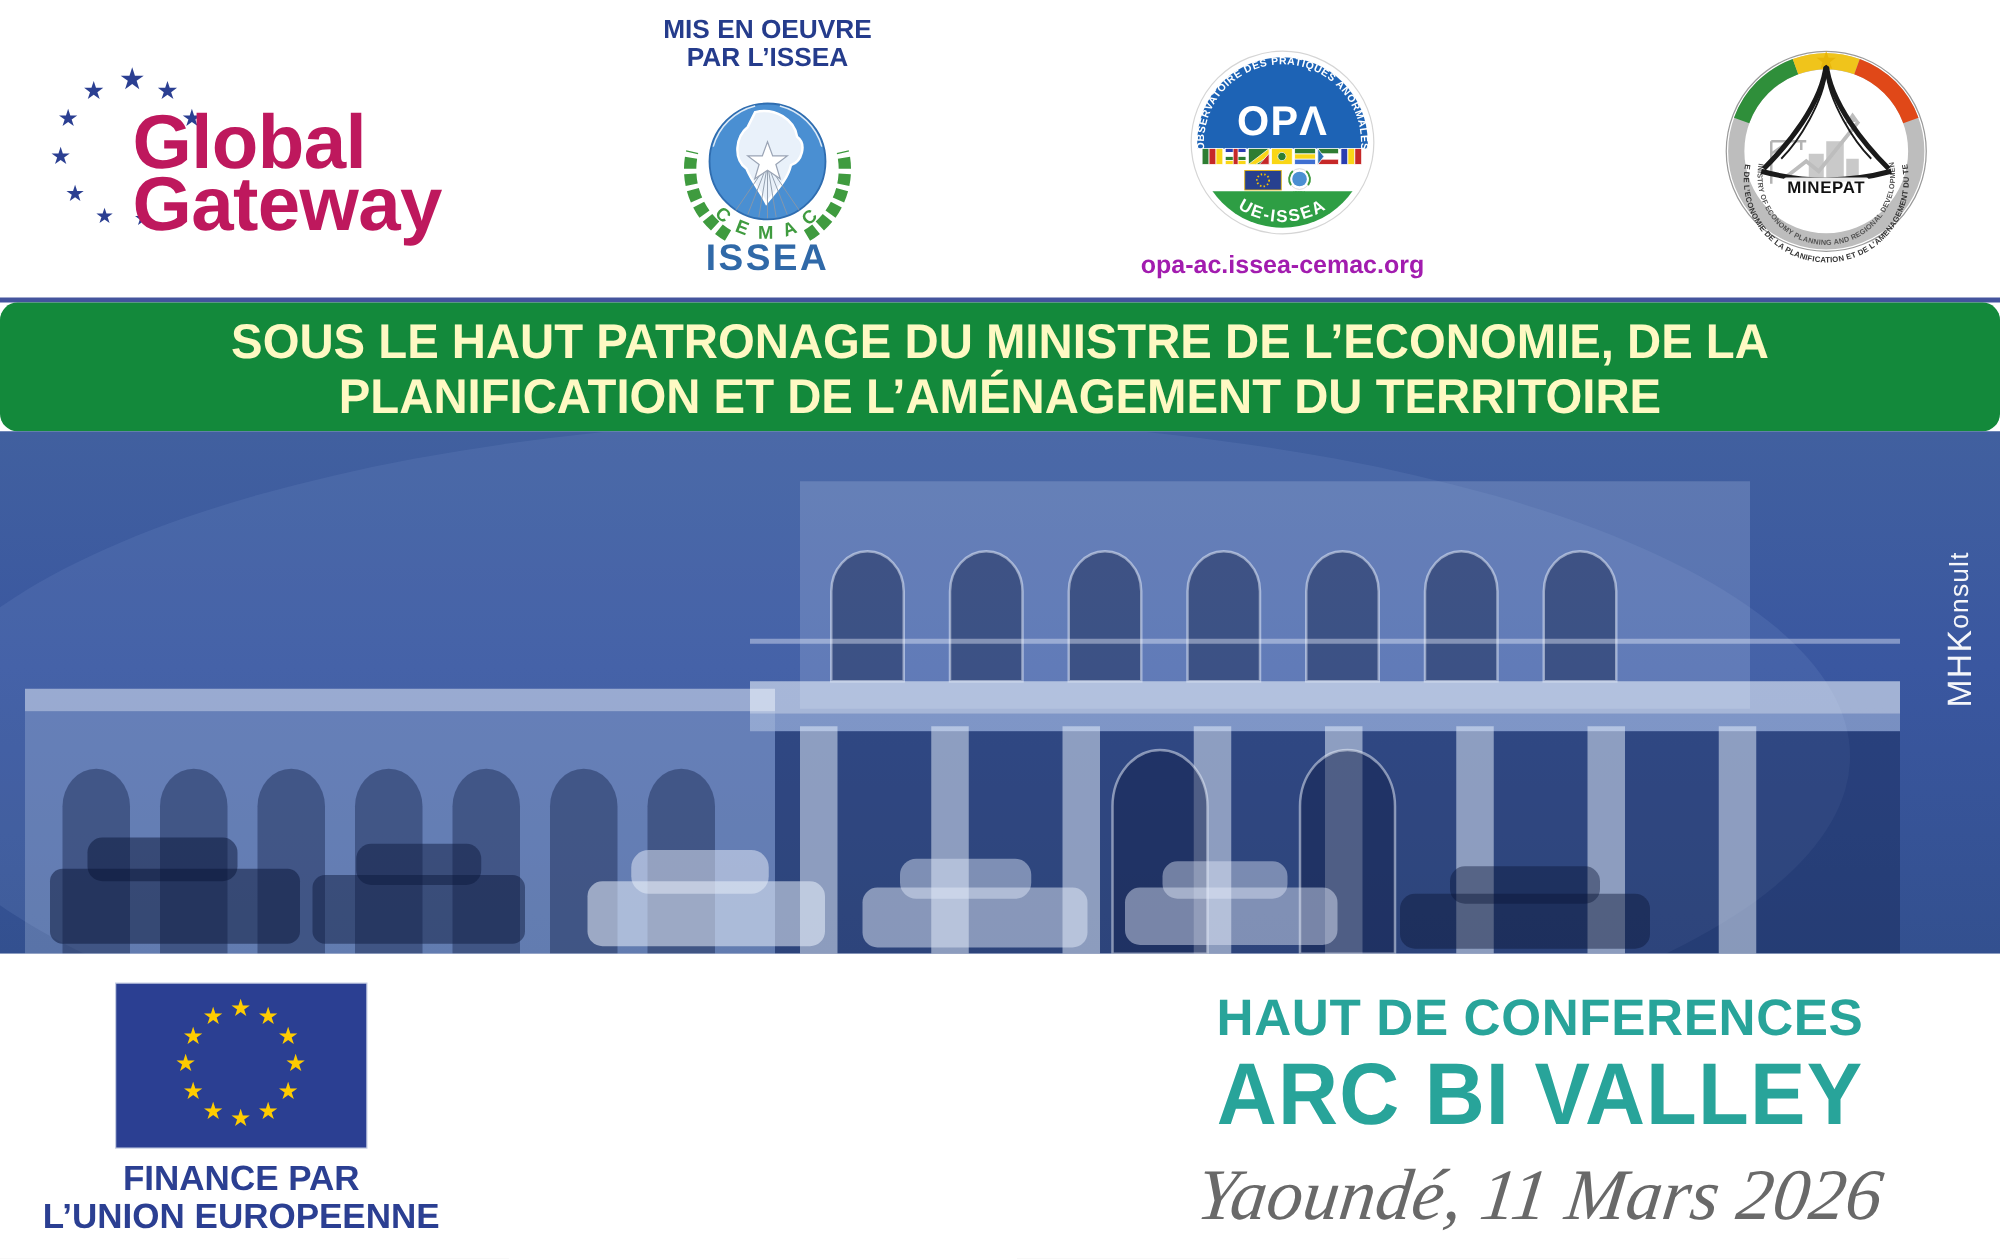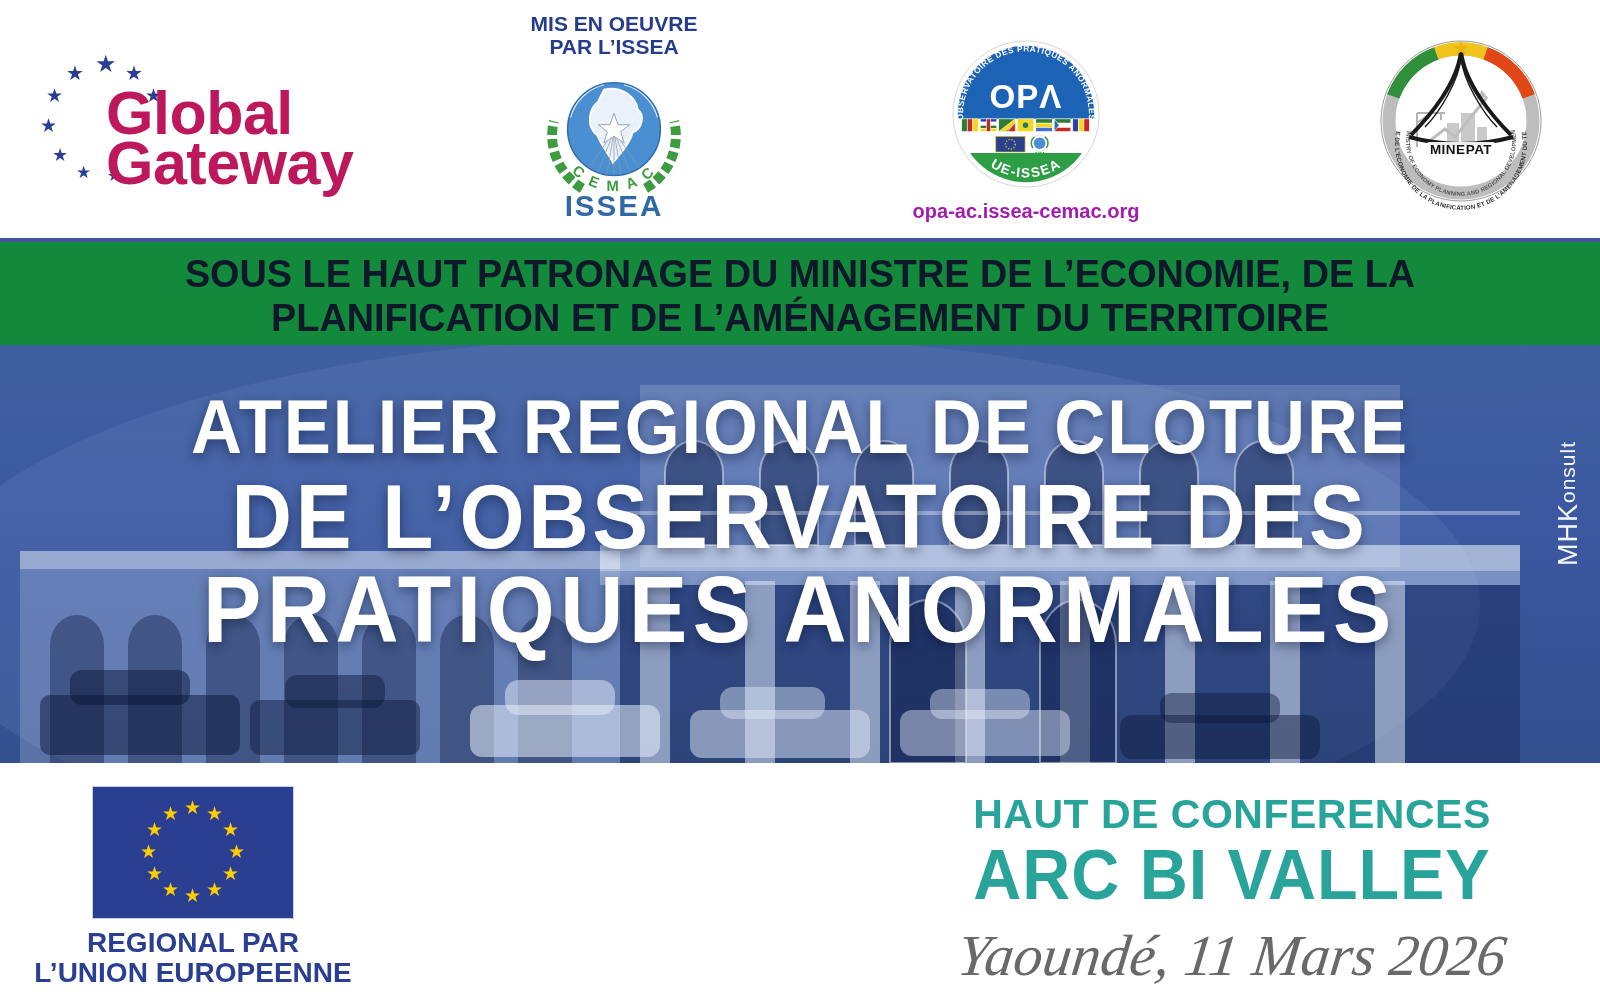--- a/index.html
+++ b/index.html
@@ -17,21 +17,21 @@
   .issea-caption{color:#253c8c;font-weight:bold;font-size:21px;line-height:23px;}
   .issea-svg{display:block;margin:2px auto 0;}
   
   .opa-block{position:absolute;left:898px;top:38px;width:256px;text-align:center;}
   .opa-url{margin-top:6px;color:#a21caf;font-weight:bold;font-size:20px;}
   
   .minepat-block{position:absolute;left:1366px;top:30px;width:190px;text-align:center;}
   
   .navy-rule{position:absolute;left:0;top:238px;width:1600px;height:4px;background:#44549d;}
   .green-band{position:absolute;left:0;top:242px;width:1600px;height:103px;background:#13893b;
-              color:#0f172a;text-align:center;padding-top:0;}
+              color:#fef9c3;text-align:center;padding-top:0;border-radius:14px;}
   .green-line{font-weight:bold;font-size:39px;line-height:44px;letter-spacing:0;transform:scaleX(.97);}
   .green-band-inner{padding-top:10px;}
   
   .blue-band{position:absolute;left:0;top:345px;width:1600px;height:418px;overflow:hidden;
              background:linear-gradient(180deg,#41609f 0%,#3a57a0 45%,#33508f 100%);}
   .backdrop{position:absolute;left:0;top:0;width:1600px;height:418px;}
   .hero{position:relative;z-index:2;padding-top:38px;text-align:center;color:#fff;
         text-shadow:0 4px 12px rgba(5,15,45,.45);}
   .hero-l1{font-weight:bold;font-size:76px;line-height:88px;letter-spacing:2px;
            white-space:nowrap;transform:scaleX(.93);}
@@ -294,25 +294,20 @@
         <rect x="505" y="335" width="110" height="35" rx="14" fill="rgba(232,238,250,0.5)"></rect>
         <rect x="470" y="360" width="190" height="52" rx="12" fill="rgba(232,238,250,0.55)"></rect>
         <rect x="720" y="342" width="105" height="32" rx="13" fill="rgba(225,233,248,0.45)"></rect>
         <rect x="690" y="365" width="180" height="48" rx="12" fill="rgba(225,233,248,0.5)"></rect>
         <rect x="930" y="344" width="100" height="30" rx="12" fill="rgba(228,236,250,0.42)"></rect>
         <rect x="900" y="365" width="170" height="46" rx="12" fill="rgba(228,236,250,0.45)"></rect>
         <rect x="1160" y="348" width="120" height="30" rx="12" fill="rgba(10,22,55,0.42)"></rect>
         <rect x="1120" y="370" width="200" height="44" rx="12" fill="rgba(10,22,55,0.45)"></rect>
       </g>
     </svg>
-    <div class="hero">
-      <div class="hero-l1">ATELIER REGIONAL DE CLOTURE</div>
-      <div class="hero-l2">DE L’OBSERVATOIRE DES</div>
-      <div class="hero-l3">PRATIQUES ANORMALES</div>
-    </div>
     <div class="watermark">
       <span class="wm-bold">MHK</span><span class="wm-light">onsult</span>
     </div>
   </section>
 
   <footer class="bottom-band">
     <div class="eu-block">
       <div class="eu-flag">
         <span class="eu-star" style="left:135px;top:54px;">★</span>
         <span class="eu-star" style="left:129px;top:32px;">★</span>
@@ -321,21 +316,21 @@
         <span class="eu-star" style="left:69px;top:16px;">★</span>
         <span class="eu-star" style="left:53px;top:32px;">★</span>
         <span class="eu-star" style="left:47px;top:54px;">★</span>
         <span class="eu-star" style="left:53px;top:76px;">★</span>
         <span class="eu-star" style="left:69px;top:92px;">★</span>
         <span class="eu-star" style="left:91px;top:98px;">★</span>
         <span class="eu-star" style="left:113px;top:92px;">★</span>
         <span class="eu-star" style="left:129px;top:76px;">★</span>
       </div>
       <div class="eu-text">
-        <div>REGIONAL PAR</div>
+        <div>FINANCE PAR</div>
         <div>L’UNION EUROPEENNE</div>
       </div>
     </div>
 
     <div class="venue-block">
       <div class="venue-hall">HAUT DE CONFERENCES</div>
       <div class="venue-name">ARC BI VALLEY</div>
       <div class="venue-date">Yaoundé, 11 Mars 2026</div>
     </div>
   </footer>

